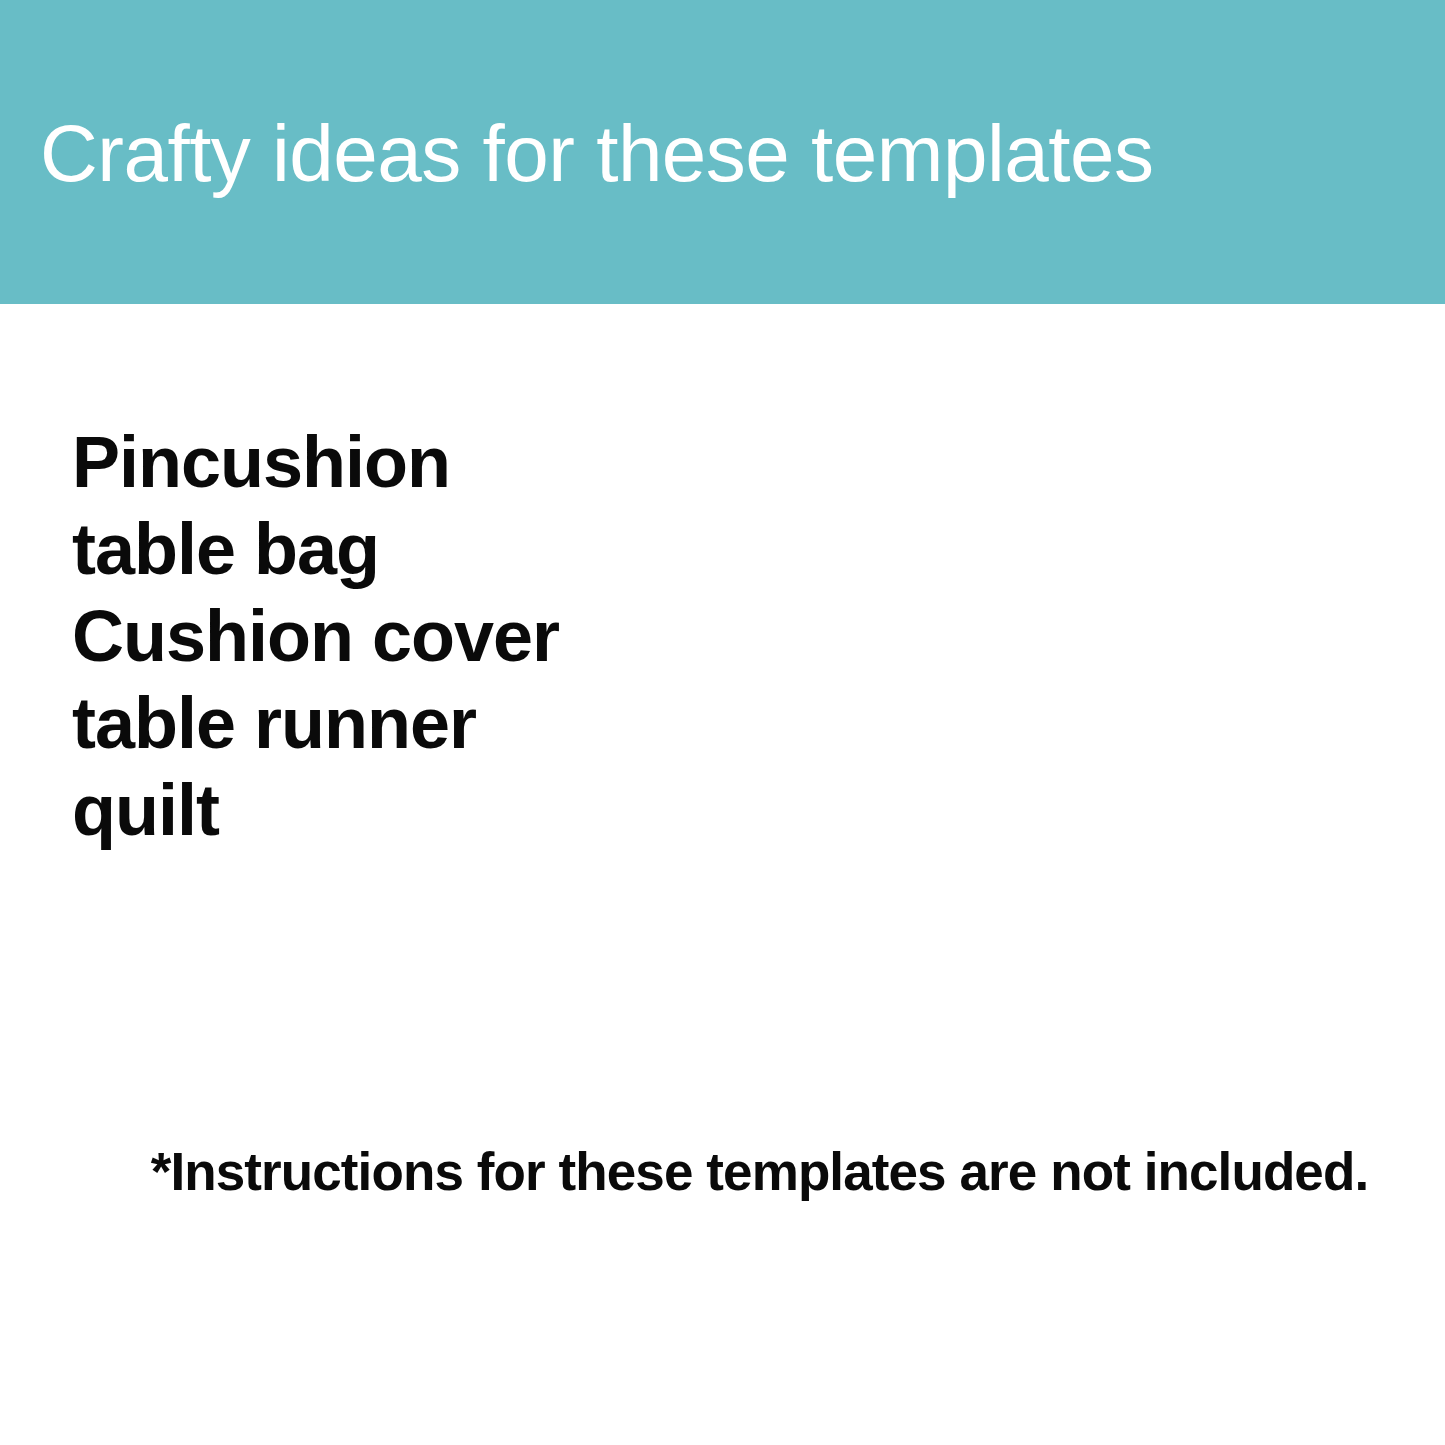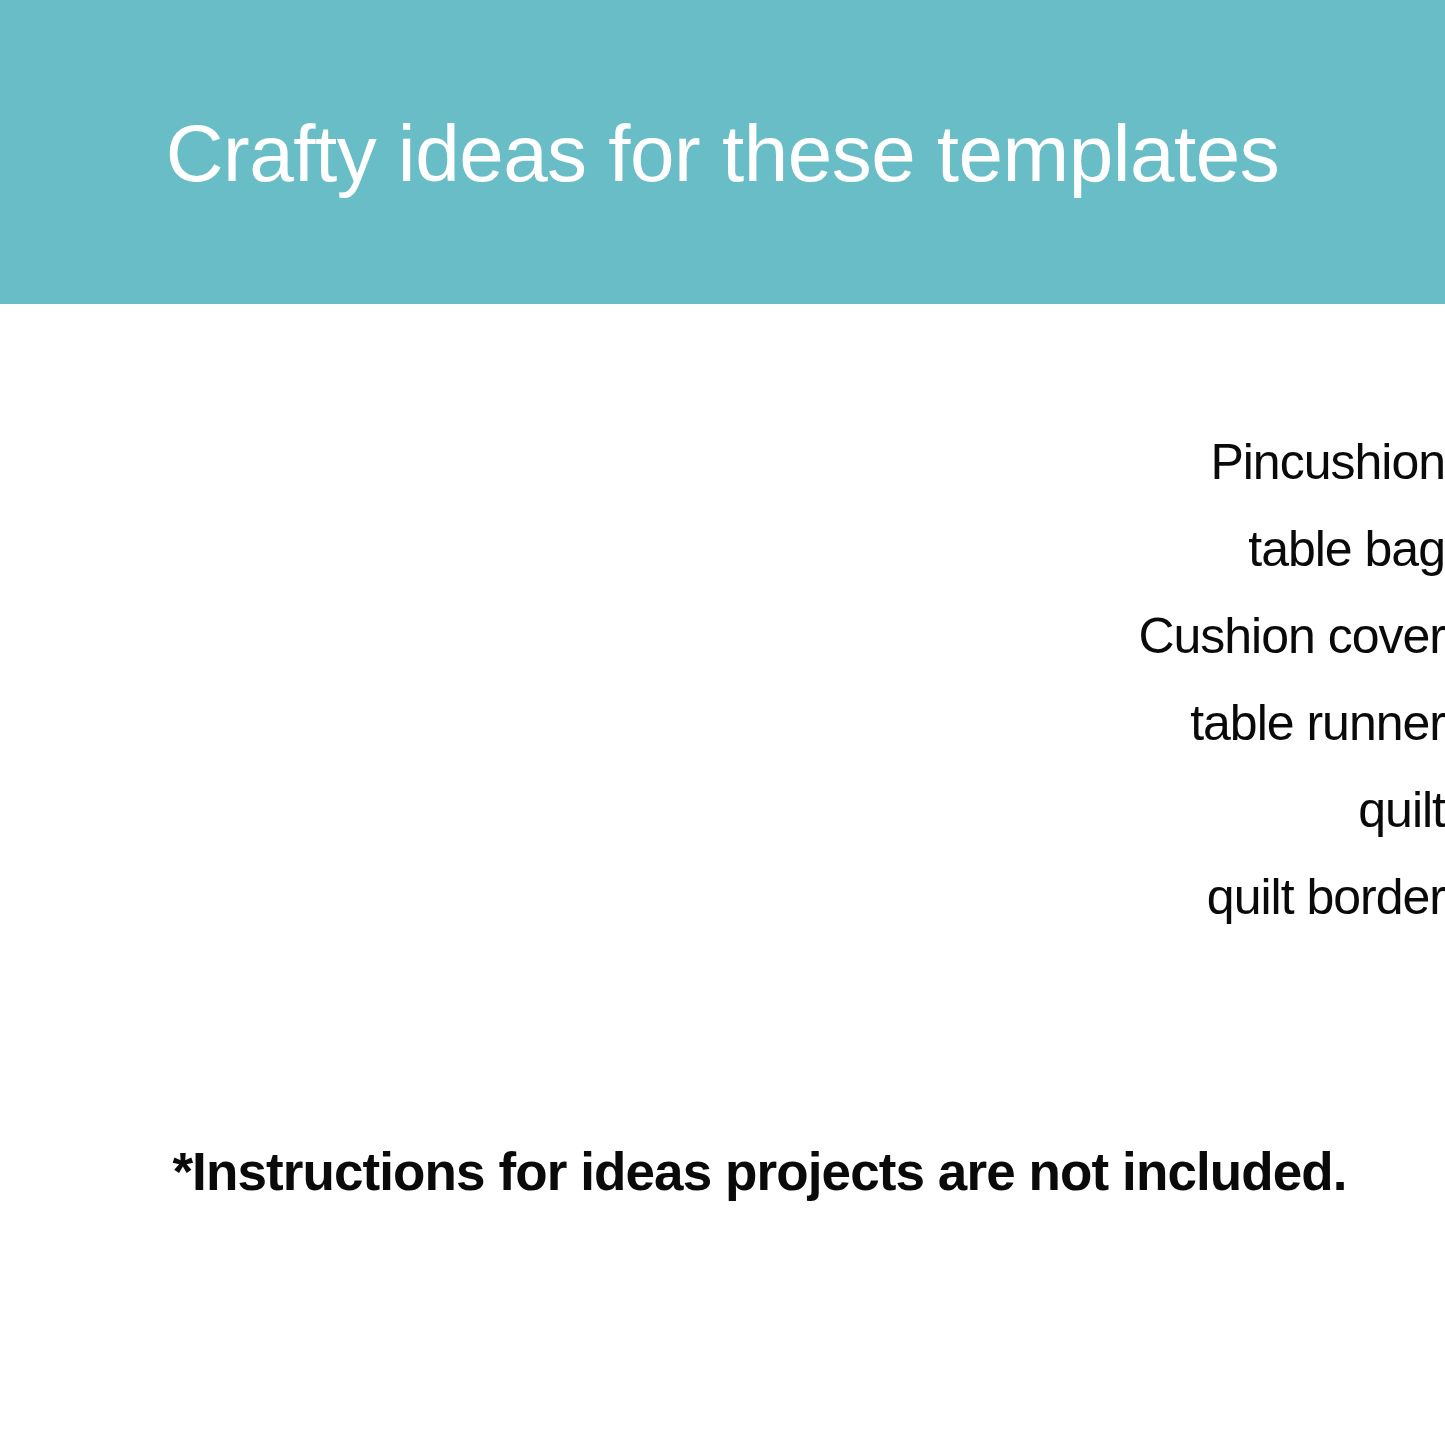--- a/index.html
+++ b/index.html
@@ -25,21 +25,21 @@
   
   .header-band {
     position: absolute;
     top: 0;
     left: 0;
     width: 1445px;
     height: 304px;
     background: #68bdc6;
     display: flex;
     align-items: center;
-    justify-content: center;
+    justify-content: flex-start;
   }
   .header-title {
     font-family: "Liberation Sans", sans-serif;
     font-weight: 300;
     font-size: 80px;
     line-height: 1.05;
     color: #ffffff;
     letter-spacing: -0.5px;
     text-align: center;
     margin: 0;
@@ -63,26 +63,26 @@
     top: 115px;
     left: 0;
     width: 1445px;
     margin: 0;
     padding: 0;
     list-style: none;
     text-align: center;
   }
   .ideas-list li {
     font-family: "Liberation Sans", sans-serif;
-    font-weight: normal;
-    font-size: 50px;
+    font-weight: bold;
+    font-size: 72px;
     line-height: 87px;
     color: #0a0a0a;
     letter-spacing: -1px;
-    text-align: right;
+    text-align: left;
     padding-left: 72px;  
     box-sizing: border-box;
     white-space: nowrap;
   }
 
   .footnote {
     position: absolute;
     top: 836px;
     left: 0;
     width: 1445px;
@@ -109,20 +109,19 @@
   </div>
 
   <div class="content">
 
     <ul class="ideas-list">
       <li>Pincushion</li>
       <li>table bag</li>
       <li>Cushion cover</li>
       <li>table runner</li>
       <li>quilt</li>
-      <li>quilt border</li>
     </ul>
 
-    <p class="footnote">*Instructions for ideas projects are not included.</p>
+    <p class="footnote">*Instructions for these templates are not included.</p>
 
   </div>
 
 </div>
 
 </body></html>

